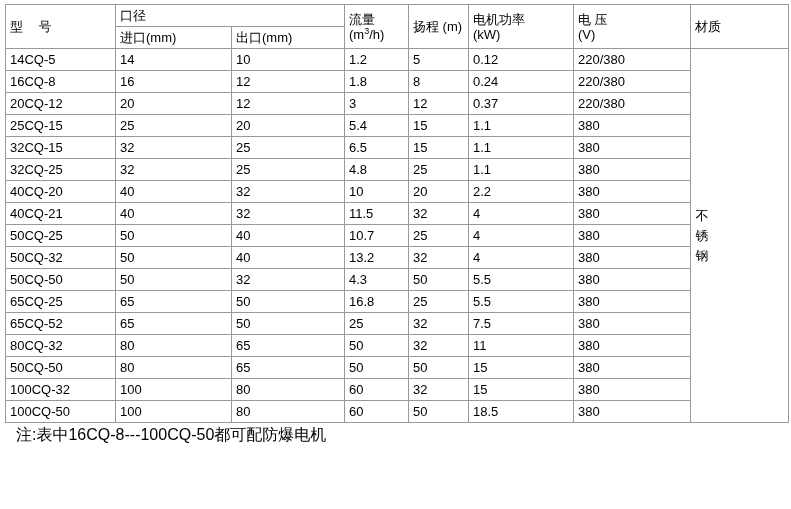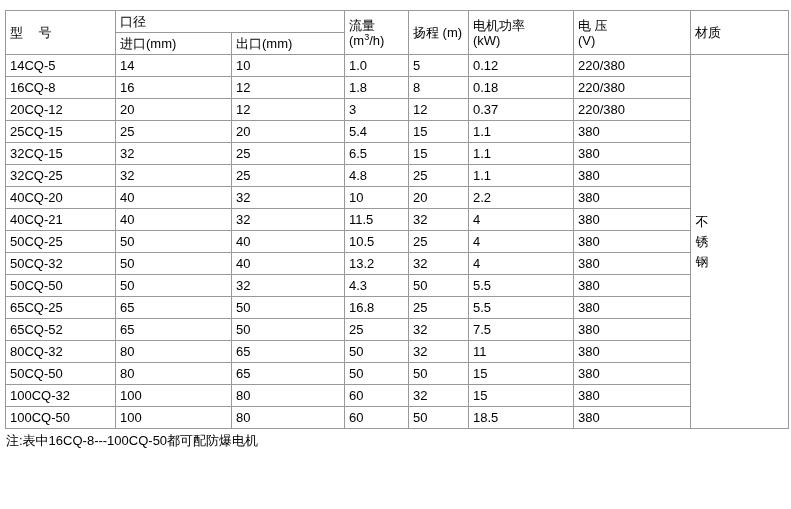--- a/index.html
+++ b/index.html
@@ -13,21 +13,21 @@
     font-family: "Liberation Sans", sans-serif;
     font-size: 13px;
     color: #000000;
     overflow: hidden;
   }
   .sheet {
     position: relative;
     width: 714px;
     height: 509px;
     box-sizing: border-box;
-    padding: 10px 4px 0 4px;
+    padding: 4px 4px 0 4px;
   }
   table.spec {
     border-collapse: collapse;
     table-layout: fixed;
     width: 783px;
     margin-left: 1px;
   }
   table.spec td, table.spec th {
     border: 1px solid #999999;
     padding: 2px 4px;
@@ -90,22 +90,22 @@
   .unit-sub {
     font-size: 13px;
   }
   sup {
     font-size: 9px;
     vertical-align: super;
     line-height: 0;
   }
   .note {
     margin-top: 4px;
-    margin-left: 2px;
-    font-size: 13px;
+    margin-left: 12px;
+    font-size: 16px;
     line-height: 16px;
     white-space: nowrap;
   }
 </style>
 </head>
 <body>
 
 <div class="sheet">
   <table class="spec">
     <colgroup>
@@ -139,38 +139,38 @@
       </tr>
       <tr class="hdr-sub">
         <td>进口(mm)</td>
         <td>出口(mm)</td>
       </tr>
 
       <tr>
         <td class="model-cell">14CQ-5</td>
         <td>14</td>
         <td>10</td>
-        <td>1.0</td>
+        <td>1.2</td>
         <td>5</td>
         <td>0.12</td>
         <td>220/380</td>
         <td class="material-cell" rowspan="17">
           <span class="material-inner">不</span><br>
           <span class="material-inner">锈</span><br>
           <span class="material-inner">钢</span>
         </td>
       </tr>
 
       <tr>
         <td class="model-cell">16CQ-8</td>
         <td>16</td>
         <td>12</td>
         <td>1.8</td>
         <td>8</td>
-        <td>0.18</td>
+        <td>0.24</td>
         <td>220/380</td>
       </tr>
 
       <tr>
         <td class="model-cell">20CQ-12</td>
         <td>20</td>
         <td>12</td>
         <td>3</td>
         <td>12</td>
         <td>0.37</td>
@@ -224,21 +224,21 @@
         <td>11.5</td>
         <td>32</td>
         <td>4</td>
         <td>380</td>
       </tr>
 
       <tr>
         <td class="model-cell">50CQ-25</td>
         <td>50</td>
         <td>40</td>
-        <td>10.5</td>
+        <td>10.7</td>
         <td>25</td>
         <td>4</td>
         <td>380</td>
       </tr>
 
       <tr>
         <td class="model-cell">50CQ-32</td>
         <td>50</td>
         <td>40</td>
         <td>13.2</td>

